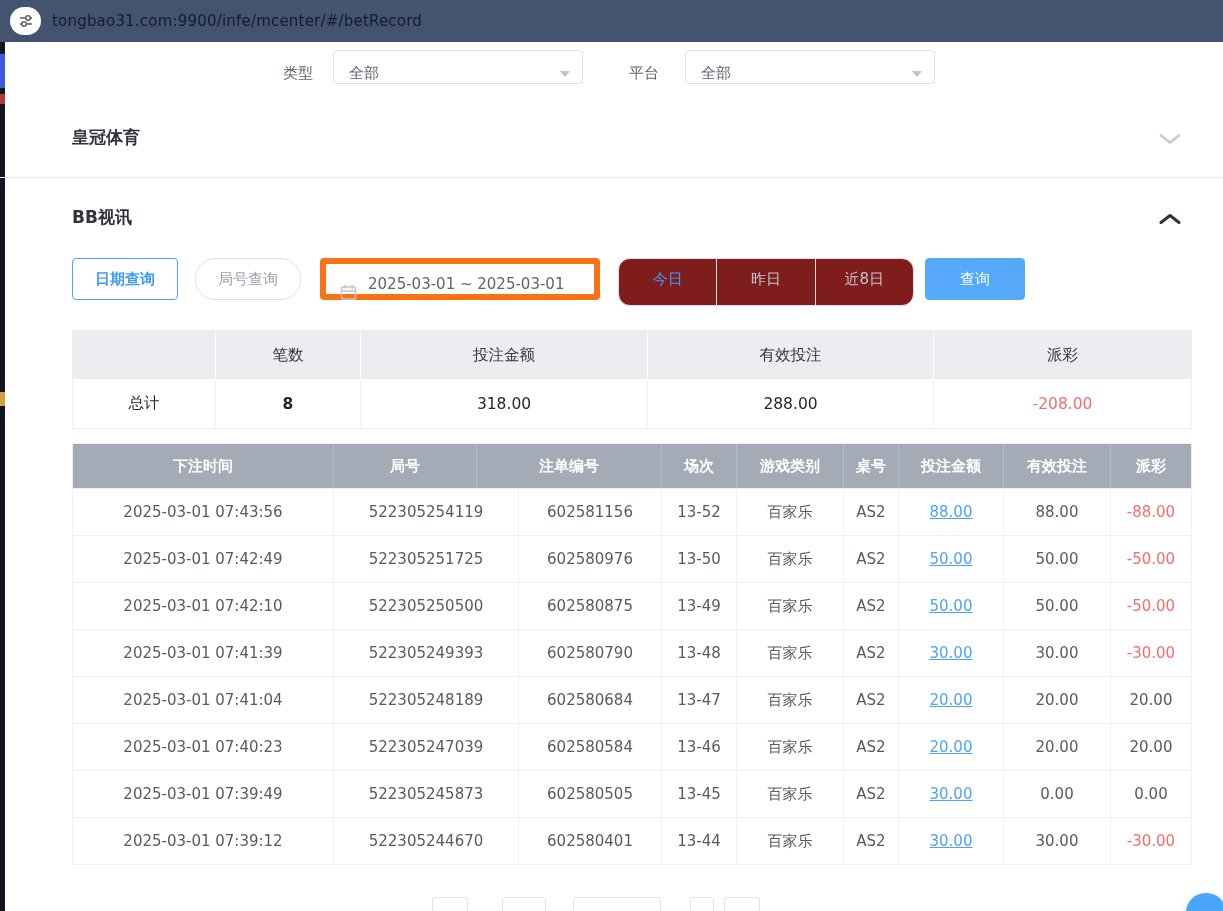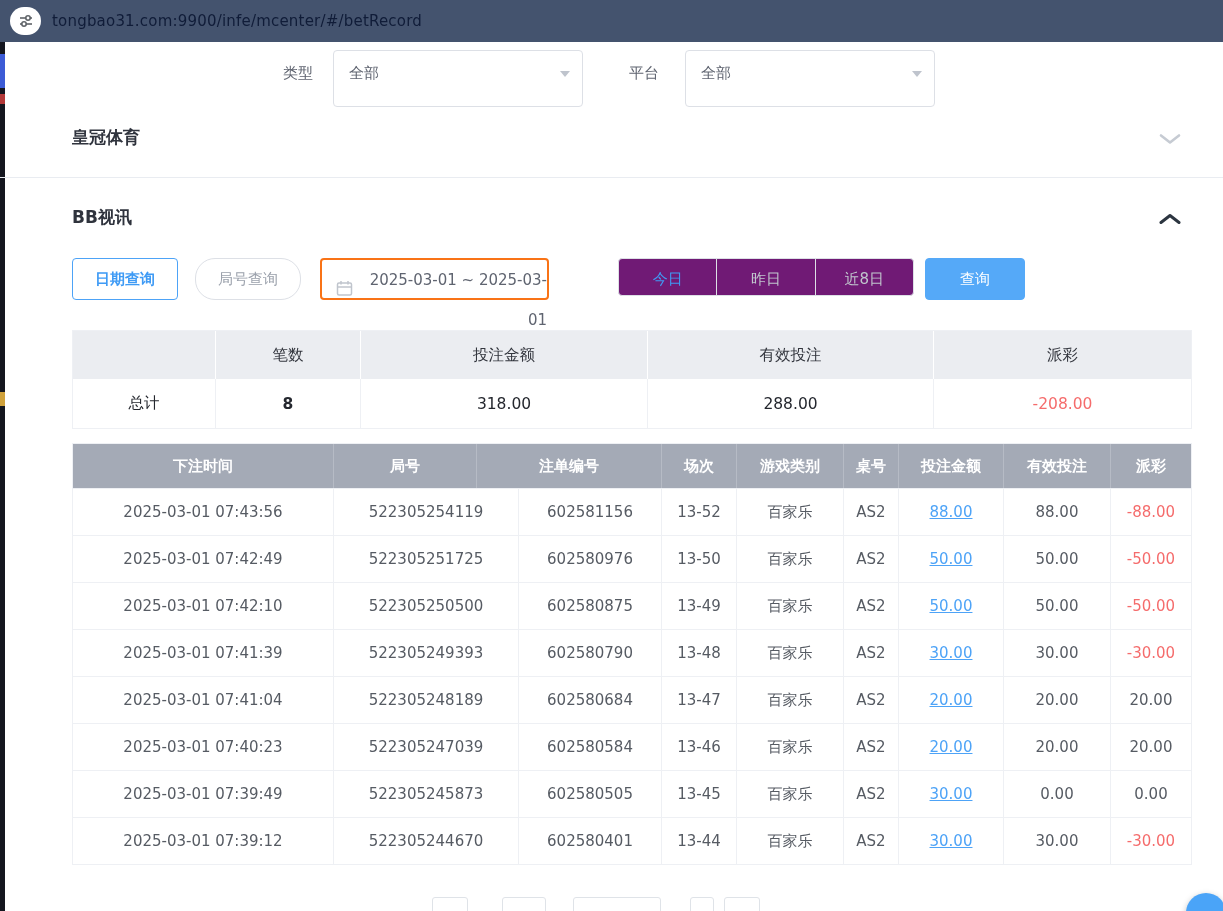--- a/index.html
+++ b/index.html
@@ -13,45 +13,45 @@
   .pill { position:absolute; left:10px; top:7px; width:31px; height:28px; background:#fff; border-radius:14px;
           display:flex; align-items:center; justify-content:center; cursor:pointer; }
   .url { position:absolute; left:52px; top:0; line-height:42px; font-size:15px; color:#101c38; letter-spacing:.2px; }
   
   .left-strip { position:absolute; left:0; top:42px; width:5px; height:869px; background:#14161f; }
   .strip-speck { position:absolute; left:0; width:5px; }
   
   .flabel { position:absolute; top:50px; font-size:15px; color:#5f6470; line-height:46px; }
   #label-type { left:283px; }
   #label-platform { left:629px; }
-  .select { position:absolute; top:50px; height:57px; width:250px; background:#fff;
+  .select { position:absolute; top:50px; height:34px; width:250px; background:#fff;
             border:1px solid #dde0e6; border-radius:4px; cursor:pointer; }
   #select-type { left:333px; }
   #select-platform { left:685px; }
   .select .val { position:absolute; left:15px; top:0; line-height:44px; font-size:15px; color:#5f6470; }
   .caret { position:absolute; right:12px; top:20px; width:0; height:0;
            border:5px solid transparent; border-top:6px solid #bfc4cd; }
   
   .sec-title { position:absolute; left:72px; font-size:17px; font-weight:bold; color:#2f333d; cursor:pointer; }
   #crown-title { top:126px; }
   #bb-title { top:206px; }
   .sec-chevron { position:absolute; left:1159px; cursor:pointer; }
   #crown-chevron { top:130px; }
   #bb-chevron { top:210px; }
   .divider { position:absolute; left:0; top:177px; width:100%; height:1px; background:#e9ecf1; }
   
   .btn { position:absolute; top:258px; height:42px; border-radius:4px; font-size:15px;
          text-align:center; line-height:40px; background:#fff; cursor:pointer; }
   #btn-date { left:72px; width:106px; border:1px solid #4da3f7; color:#3f9bf5; font-weight:bold; }
   #btn-round { left:195px; width:106px; border:1px solid #dde0e6; color:#9aa0ab; border-radius:20px; }
-  #date-input { left:320px; width:229px; border:2px solid #f97316; text-align:right; }
+  #date-input { left:320px; width:280px; border:6px solid #f97316; text-align:right; }
   #date-input .cal { position:absolute; left:14px; top:12px; }
   #date-input .dval { position:absolute; left:42px; top:0; line-height:40px; font-size:15px; color:#5f6470; }
-  .btn-group { position:absolute; left:618px; top:258px; width:296px; height:38px;
-               border:1px solid #dde0e6; border-radius:4px; display:flex; background:#701a75; overflow:hidden; }
+  .btn-group { position:absolute; left:618px; top:258px; width:296px; height:48px;
+               border:1px solid #dde0e6; border-radius:12px; display:flex; background:#7f1d1d; overflow:hidden; }
   .bg-item { flex:1; text-align:center; line-height:40px; font-size:15px; color:#c0c5cd;
              border-left:1px solid #dde0e6; cursor:pointer; }
   .bg-item.first { border-left:none; }
   .bg-item.active { color:#3f9bf5; }
   #btn-search { left:925px; width:100px; background:#55a9f8; border:1px solid #55a9f8;
                 color:#fff; line-height:40px; font-size:15px; }
   
   .summary { position:absolute; left:72px; top:330px; width:1120px; border:1px solid #eef0f4; }
   .sum-h { display:flex; height:48px; background:#ebedf1; }
   .sum-b { display:flex; height:49px; background:#fff; }

